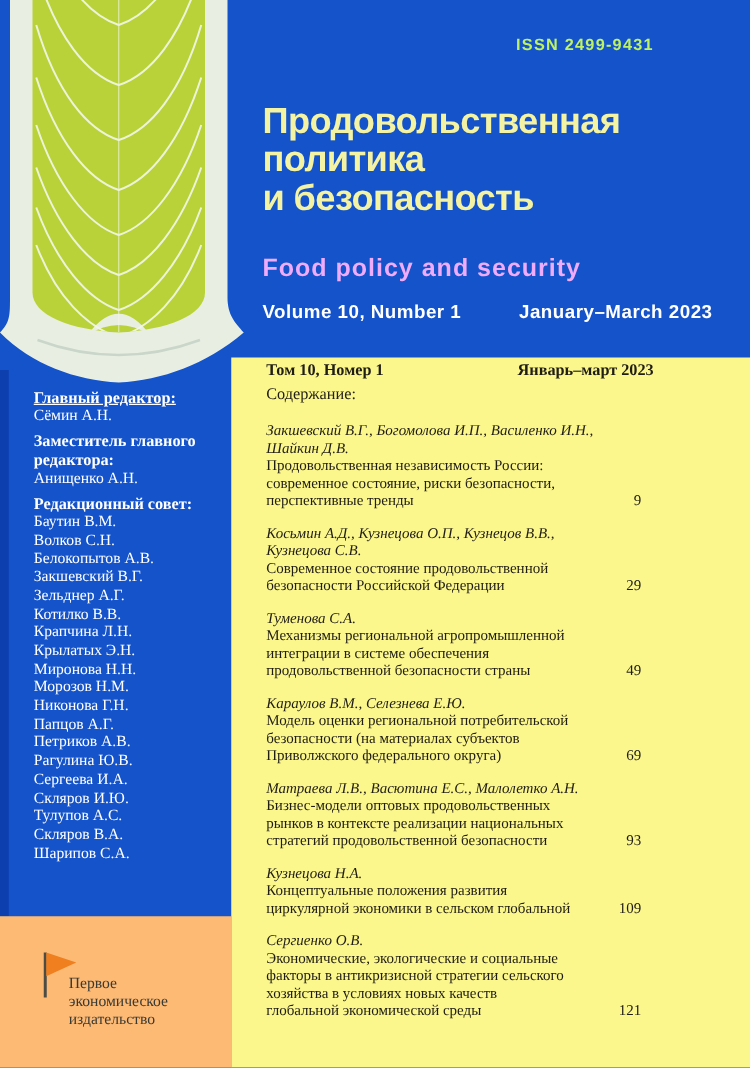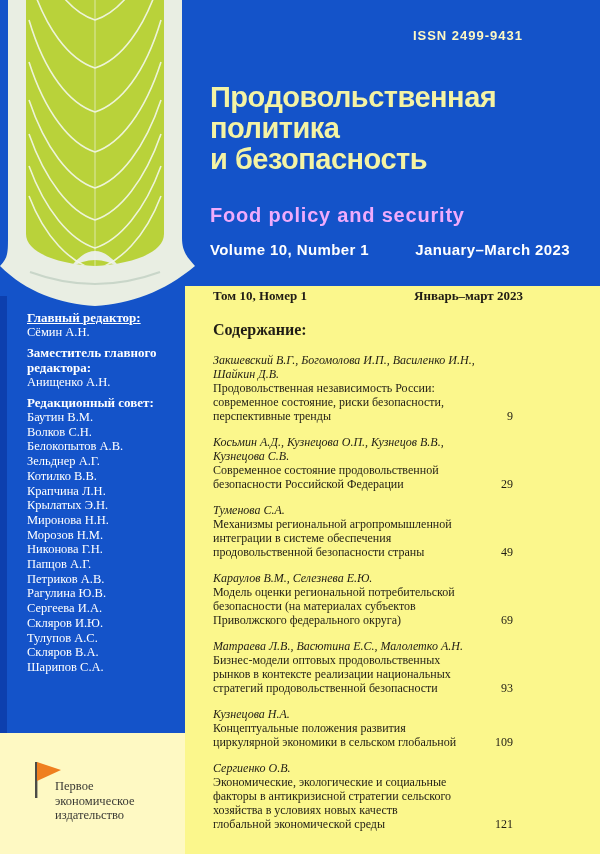--- a/index.html
+++ b/index.html
@@ -24,52 +24,52 @@
     color:#ffffff;
   }
   .sb-heading{font-weight:bold;font-size:13px;line-height:15px;margin-top:5px;}
   .sb-heading:first-child{margin-top:0;text-decoration:underline;}
   .sb-name{font-size:12.5px;line-height:15px;}
   .sb-list .sb-name{line-height:14.7px;}
 
   
   .publisher-box{
     position:absolute;left:0;top:733px;width:185px;height:121px;
-    background:#fef9c3;z-index:2;
+    background:#fdba74;z-index:2;
   }
   .flag-svg{position:absolute;left:28px;top:26px;}
   .publisher-name{
     position:absolute;left:55px;top:46px;width:115px;
     font-size:12.5px;line-height:14.5px;color:#3a3a35;
   }
 
   
   .header-blue{position:absolute;left:185px;top:0;width:415px;height:286px;z-index:1;
     font-family:"Liberation Sans", sans-serif;}
   .issn{position:absolute;top:28px;right:77px;
-    font-size:13px;font-weight:bold;letter-spacing:1px;color:#fef9c3;}
+    font-size:13px;font-weight:bold;letter-spacing:1px;color:#bef264;}
   .title-ru{position:absolute;top:82px;left:25px;margin:0;
     font-size:29px;line-height:31px;font-weight:bold;letter-spacing:-0.5px;color:#f4f3a4;}
   .title-en{position:absolute;top:204px;left:25px;
     font-size:20px;font-weight:bold;letter-spacing:0.8px;color:#f0abfc;}
   .vol-row{position:absolute;top:241px;left:25px;right:30px;
     display:flex;justify-content:space-between;
     font-size:15px;font-weight:bold;letter-spacing:0.4px;color:#ffffff;}
 
   
   .toc-panel{
     position:absolute;left:185px;top:286px;width:415px;height:568px;
     background:#fbf78c;z-index:1;
     color:#201d15;
     box-sizing:border-box;
     padding:2px 0 0 28px;
   }
   .toc-head-row{width:310px;display:flex;justify-content:space-between;
     font-size:13px;font-weight:bold;}
-  .toc-contents-label{font-size:16px;font-weight:bold;margin-top:17px;margin-bottom:14px;}
+  .toc-contents-label{font-size:13px;font-weight:normal;margin-top:3px;margin-bottom:14px;}
   .toc-entry{position:relative;width:300px;margin-bottom:12px;
     font-size:12px;line-height:14px;}
   .toc-authors{font-style:italic;}
   .toc-page{position:absolute;right:0;bottom:0;font-style:normal;}
 </style>
 </head>
 <body>
 
 <div class="page">
 
@@ -111,20 +111,21 @@
     <div class="sb-heading">Главный редактор:</div>
     <div class="sb-name">Сёмин А.Н.</div>
     <div class="sb-heading pre">Заместитель главного
 редактора:</div>
     <div class="sb-name">Анищенко А.Н.</div>
     <div class="sb-heading">Редакционный совет:</div>
     <div class="sb-list" id="council-list">
         <div class="sb-name">Баутин В.М.</div>
         <div class="sb-name">Волков С.Н.</div>
         <div class="sb-name">Белокопытов А.В.</div>
+        <div class="sb-name">Закшевский В.Г.</div>
         <div class="sb-name">Зельднер А.Г.</div>
         <div class="sb-name">Котилко В.В.</div>
         <div class="sb-name">Крапчина Л.Н.</div>
         <div class="sb-name">Крылатых Э.Н.</div>
         <div class="sb-name">Миронова Н.Н.</div>
         <div class="sb-name">Морозов Н.М.</div>
         <div class="sb-name">Никонова Г.Н.</div>
         <div class="sb-name">Папцов А.Г.</div>
         <div class="sb-name">Петриков А.В.</div>
         <div class="sb-name">Рагулина Ю.В.</div>

